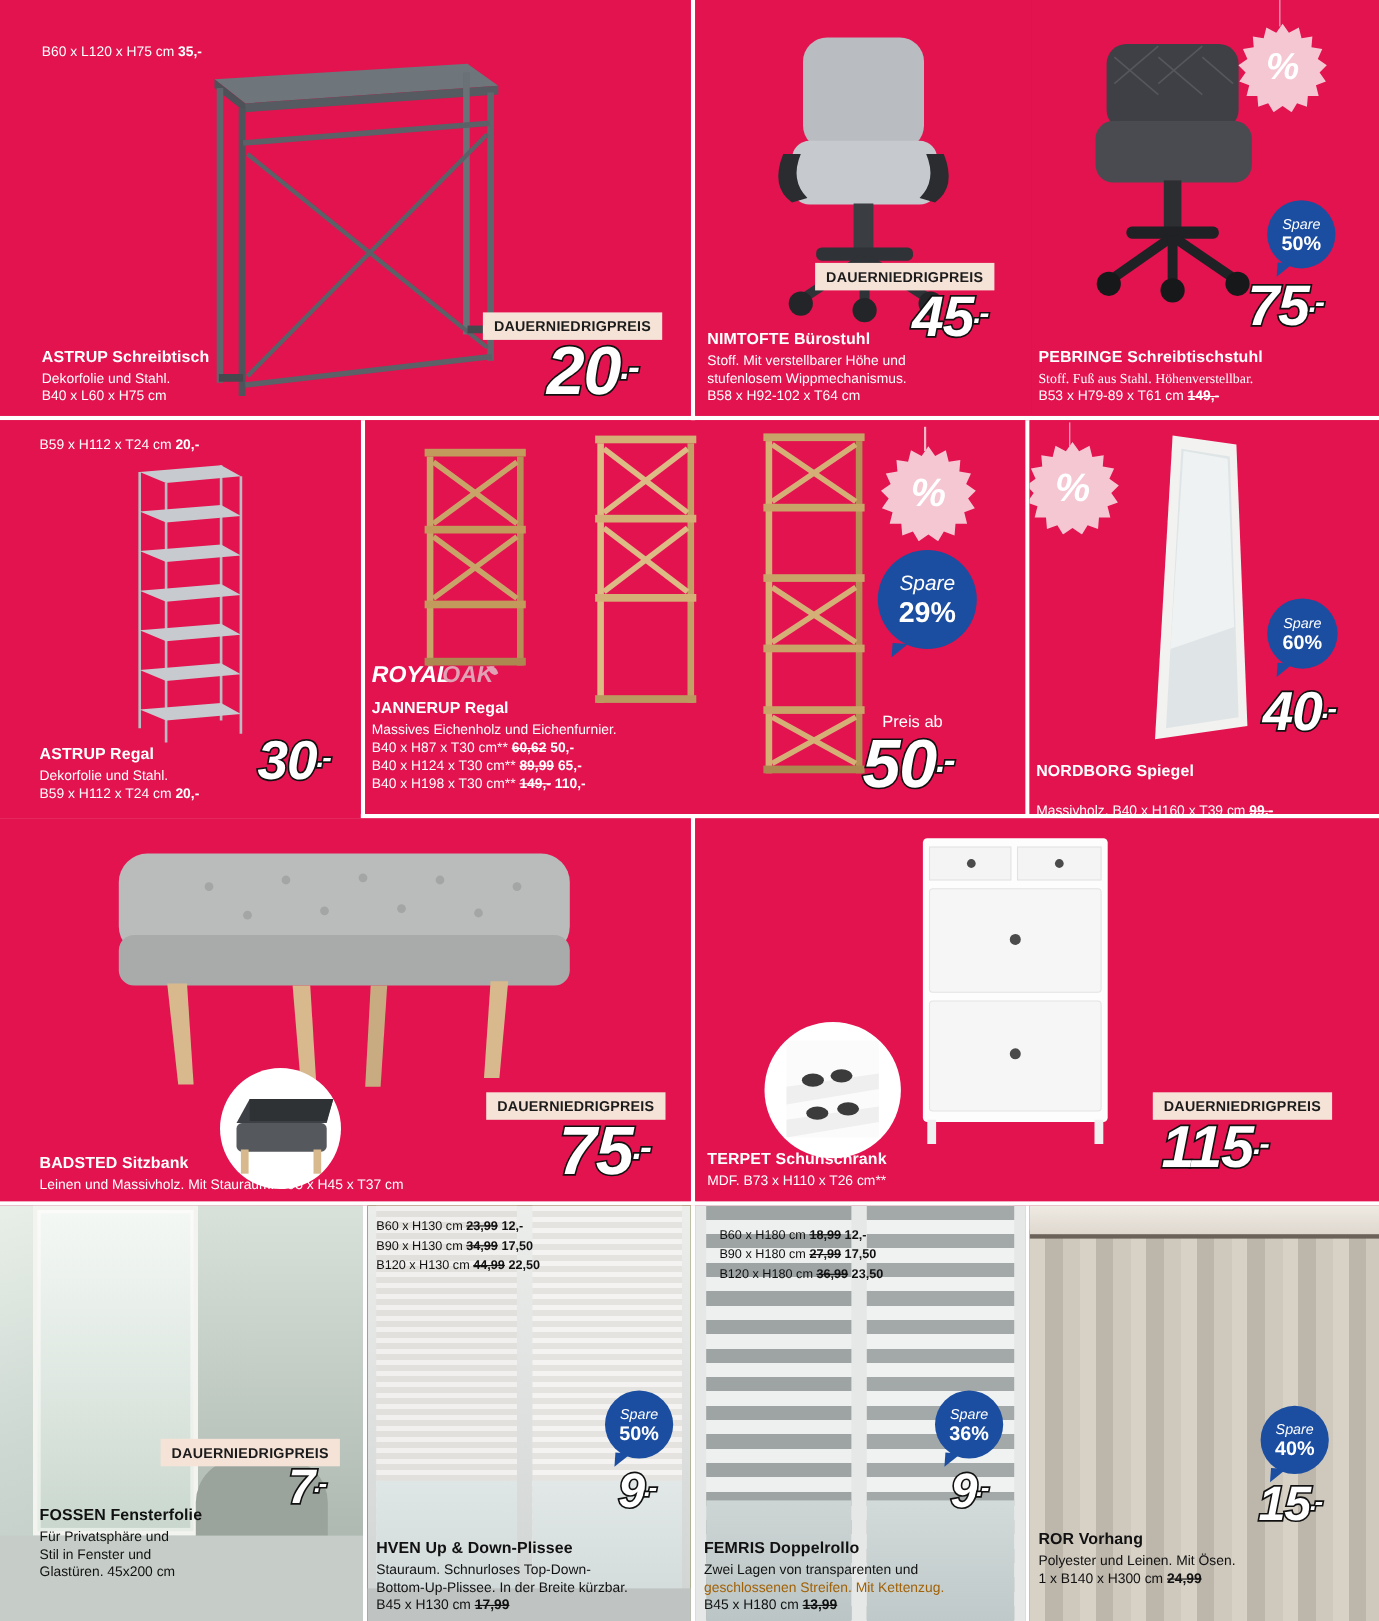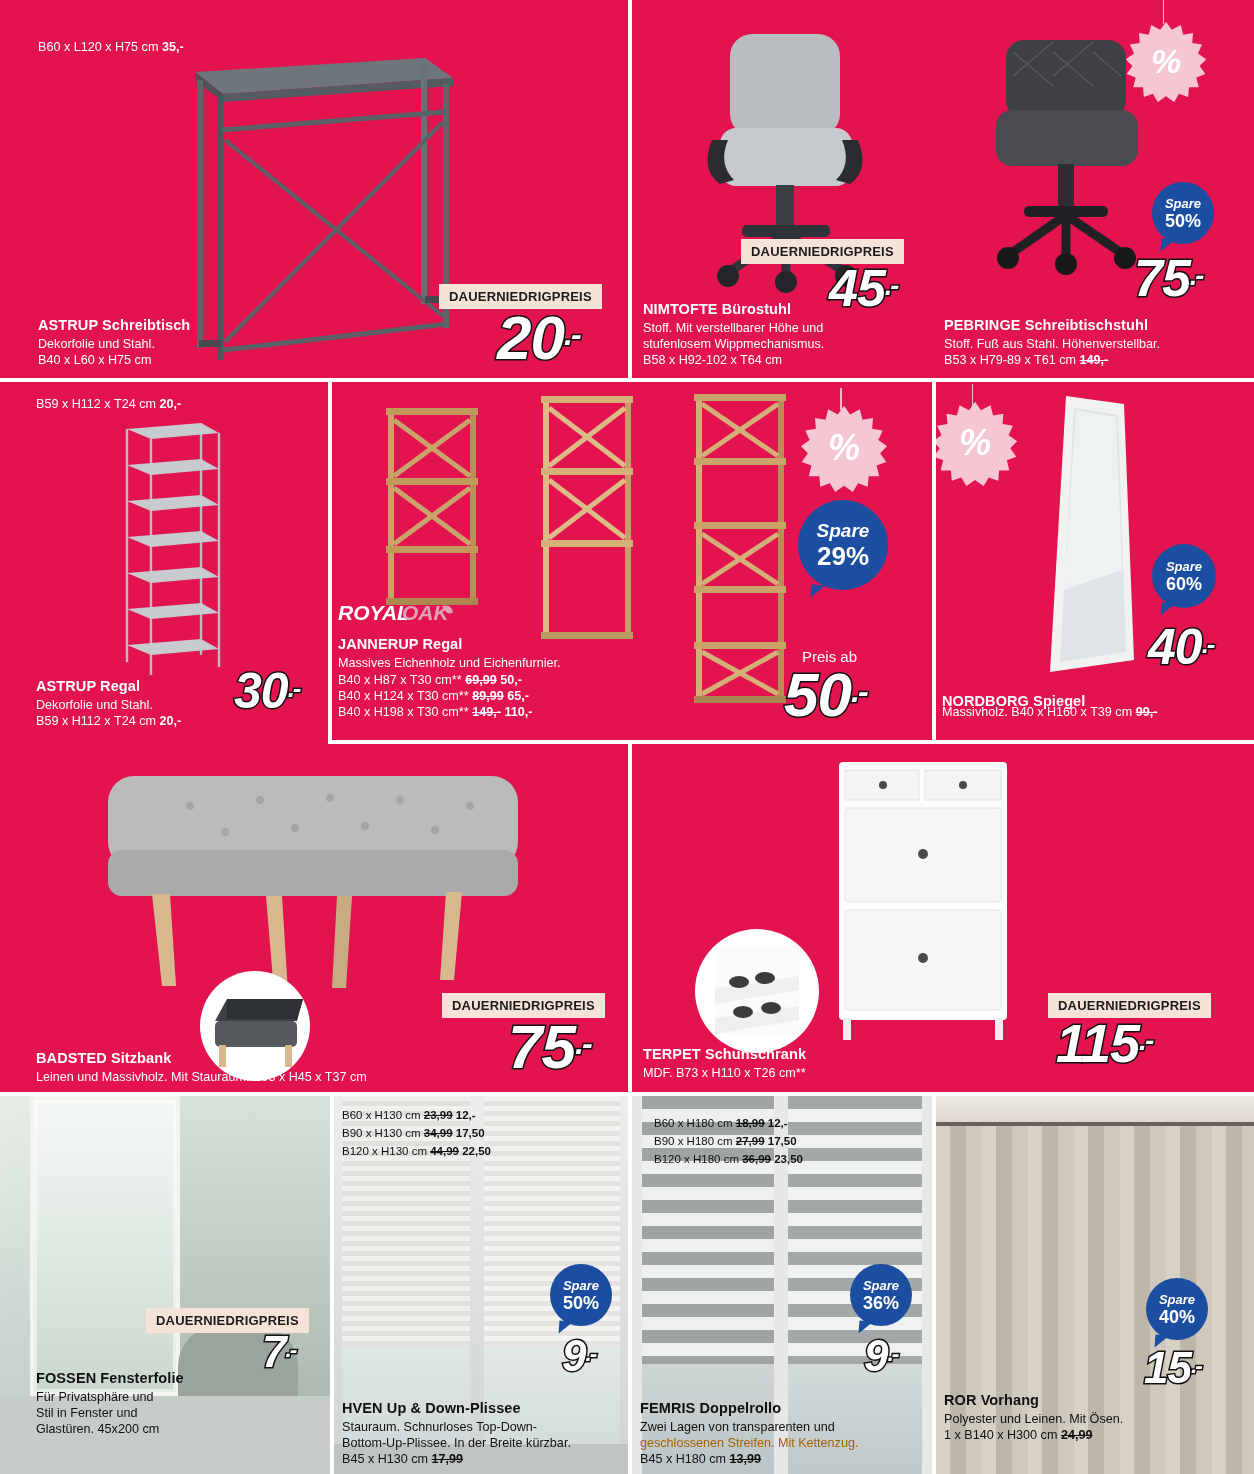--- a/index.html
+++ b/index.html
@@ -69,21 +69,21 @@
     line-height: 1;
   }
   .spare:after {
     content: "";
     position: absolute;
     bottom: -8px; left: 14%;
     border-left: 14px solid #1b4ea0;
     border-bottom: 13px solid transparent;
     transform: rotate(4deg);
   }
-  .spare .s1 { font-style: italic; font-weight: bold; }
+  .spare .s1 { font-style: italic; font-weight: normal; }
   .spare .s2 { font-weight: bold; }
 
   
   .pct {
     position: absolute;
     color: #fff;
     font-weight: bold;
     font-style: italic;
     display: flex; align-items: center; justify-content: center;
   }
@@ -205,21 +205,21 @@
     <div class="spare" style="left:214px; top:182px; width:62px; height:62px;">
       <span class="s1" style="font-size:13px;">Spare</span>
       <span class="s2" style="font-size:18px; margin-top:2px;">50%</span>
     </div>
 
     <div class="price" style="position:absolute; left:196px; top:252px; font-size:52px;">
       <span>75</span><span class="cur">.-</span>
     </div>
 
     <div class="prod-title" style="position:absolute; left:6px; top:317px;">PEBRINGE Schreibtischstuhl</div>
-    <div class="prod-desc" style="position:absolute; left:6px; top:336px;">Stoff. Fuß aus Stahl. Höhenverstellbar.</div>
+    <div class="prod-desc" style="position:absolute; left:6px; top:336px;font-family:Liberation Serif, serif;">Stoff. Fuß aus Stahl. Höhenverstellbar.</div>
     <div class="prod-desc" style="position:absolute; left:6px; top:352px;">
       <span>B53 x H79-89 x T61 cm </span><span class="b strike">149,-</span>
     </div>
   </div>
 
   <div class="cell red" style="left:0; top:382px; width:328px; height:362px;">
     <div class="spec-top" style="position:absolute; left:36px; top:15px;">
       <span>B59 x H112 x T24 cm </span><span class="b">20,-</span>
     </div>
 
@@ -322,21 +322,21 @@
         <text x="64" y="22" font-family="Liberation Sans, sans-serif" font-size="21" font-weight="bold" font-style="italic" fill="#e0a2b4">OAK</text>
         <path d="M104 8 q9 -2 11 6 q-5 5 -11 -6z" fill="#e0a2b4"></path>
       </svg>
     </div>
 
     <div class="prod-title" style="position:absolute; left:6px; top:254px;">JANNERUP Regal</div>
     <div class="prod-desc" style="position:absolute; left:6px; top:273px;">Massives Eichenholz und Eichenfurnier.</div>
 
     <div class="prod-desc" style="position:absolute; left:6px; top:290px;">
       <span>B40 x H87 x T30 cm**</span>
-      <span class="b strike">69,99</span>
+      <span class="b strike">60,62</span>
       <span class="b">50,-</span>
     </div>
     <div class="prod-desc" style="position:absolute; left:6px; top:306px;">
       <span>B40 x H124 x T30 cm**</span>
       <span class="b strike">89,99</span>
       <span class="b">65,-</span>
     </div>
     <div class="prod-desc" style="position:absolute; left:6px; top:322px;">
       <span>B40 x H198 x T30 cm**</span>
       <span class="b strike">149,-</span>
@@ -368,21 +368,21 @@
     <div class="spare" style="left:216px; top:162px; width:64px; height:64px;">
       <span class="s1" style="font-size:13px;">Spare</span>
       <span class="s2" style="font-size:18px; margin-top:2px;">60%</span>
     </div>
 
     <div class="price" style="position:absolute; left:212px; top:240px; font-size:50px;">
       <span>40</span><span class="cur">.-</span>
     </div>
 
     <div class="prod-title" style="position:absolute; left:6px; top:311px;">NORDBORG Spiegel</div>
-    <div class="prod-desc" style="position:absolute; left:6px; top:322px;">
+    <div class="prod-desc" style="position:absolute; left:6px; top:347px;">
       <span>Massivholz. B40 x H160 x T39 cm </span><span class="b strike">99,-</span>
     </div>
   </div>
 
   <div class="cell red" style="left:0; top:744px; width:628px; height:348px;">
 
     <svg class="ph" style="left:90px; top:10px;" width="450" height="260" viewBox="0 0 450 260">
       <rect x="18" y="22" width="410" height="92" rx="26" fill="#b9bcbb"></rect>
       <rect x="18" y="96" width="410" height="46" rx="14" fill="#a8abaa"></rect>
       <g fill="#a3a6a5">

